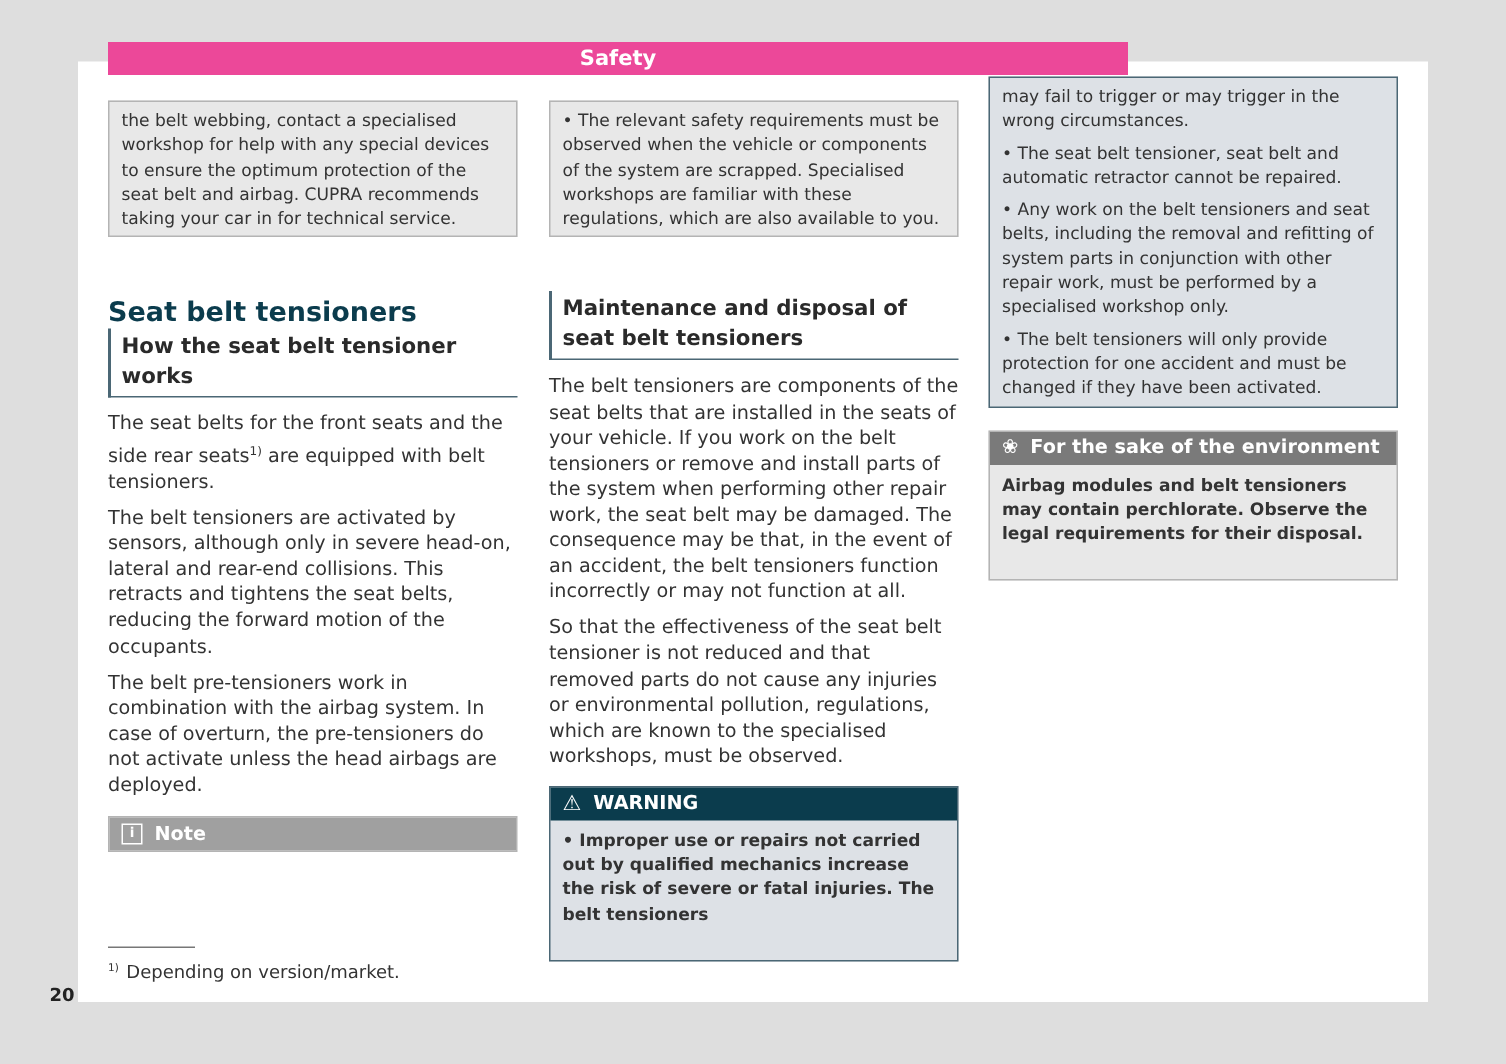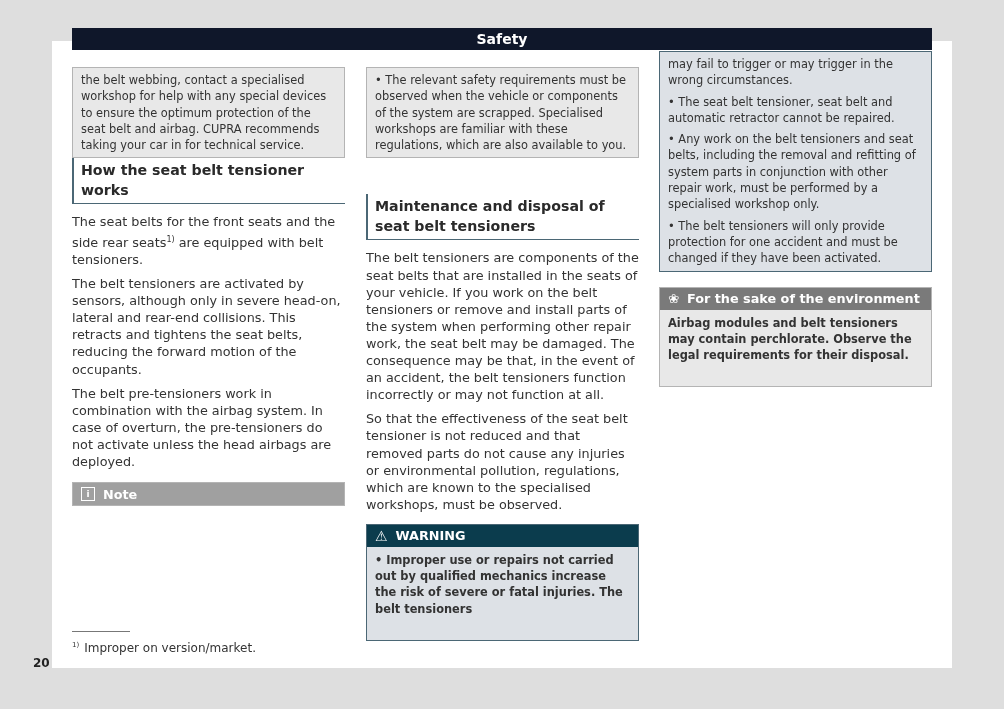--- a/index.html
+++ b/index.html
@@ -1,19 +1,19 @@
 <!DOCTYPE html>
 <html><head>
 <meta charset="utf-8">
 <style>
   html, body { margin:0; padding:0; }
   body { width:1004px; height:709px; background:#dedede; position:relative; overflow:hidden;
          font-family:"DejaVu Sans", sans-serif; color:#2a2a2a; }
   .page { position:absolute; left:52px; top:41px; width:900px; height:627px; background:#fff; }
-  .header-bar { position:absolute; left:72px; top:28px; width:860px; height:22px; background:#0f172a;
+  .header-bar { position:absolute; left:72px; top:28px; width:680px; height:22px; background:#ec4899;
                 color:#fff; font-weight:bold; font-size:14px; text-align:center; line-height:22px; }
   .col { position:absolute; width:273px; }
   .c1 { left:72px; } .c2 { left:366px; } .c3 { left:659px; }
   .box { box-sizing:border-box; border:1px solid #b4b4b4; background:#e8e8e8; padding:4px 8px 4px 8px;
          font-size:11.4px; font-weight:normal; line-height:16.3px; color:#333; }
   .box.blue { background:#dde1e6; border-color:#4b6775; }
   .box p { margin:0 0 5px 0; }
   .box p:last-child { margin-bottom:0; }
   h1 { font-size:18px; color:#0b3c4d; margin:0; font-weight:bold; }
   .subhead { border-left:2px solid #4b6775; border-bottom:1px solid #4b6775; padding:2px 0 3px 7px;
@@ -38,20 +38,21 @@
 </head>
 <body>
 
 <div class="page"></div>
 <div class="header-bar">Safety</div>
 
 <div class="col c1" style="top:67px;">
   <div class="box">
     <p>the belt webbing, contact a specialised workshop for help with any special devices to ensure the optimum protection of the seat belt and airbag. CUPRA recommends taking your car in for technical service.</p>
   </div>
+  <h1 style="margin-top:40px;">Seat belt tensioners</h1>
   <div class="subhead" style="">How the seat belt tensioner works</div>
   <p class="body-text" style="margin-top:9px;"><span>The seat belts for the front seats and the side rear seats</span><sup>1)</sup><span> are equipped with belt tensioners.</span></p>
   <p class="body-text">The belt tensioners are activated by sensors, although only in severe head-on, lateral and rear-end collisions. This retracts and tightens the seat belts, reducing the forward motion of the occupants.</p>
   <p class="body-text">The belt pre-tensioners work in combination with the airbag system. In case of overturn, the pre-tensioners do not activate unless the head airbags are deployed.</p>
   <div class="note-wrap" style="margin-top:12px;">
     <div class="callout-head grey">
       <span class="icon-box">i</span>
       <span>Note</span>
     </div>
   </div>
@@ -83,14 +84,14 @@
   <div class="env-wrap" style="margin-top:15px;">
     <div class="callout-head env">
       <span style="font-size:13px;">❀</span>
       <span>For the sake of the environment</span>
     </div>
     <div class="callout-body">Airbag modules and belt tensioners may contain perchlorate. Observe the legal requirements for their disposal.</div>
   </div>
 </div>
 
 <div class="footnote-rule"></div>
-<div class="footnote"><sup>1)</sup><span>Improper on version/market.</span></div>
+<div class="footnote"><sup>1)</sup><span>Depending on version/market.</span></div>
 <div class="page-number">20</div>
 
 </body></html>

